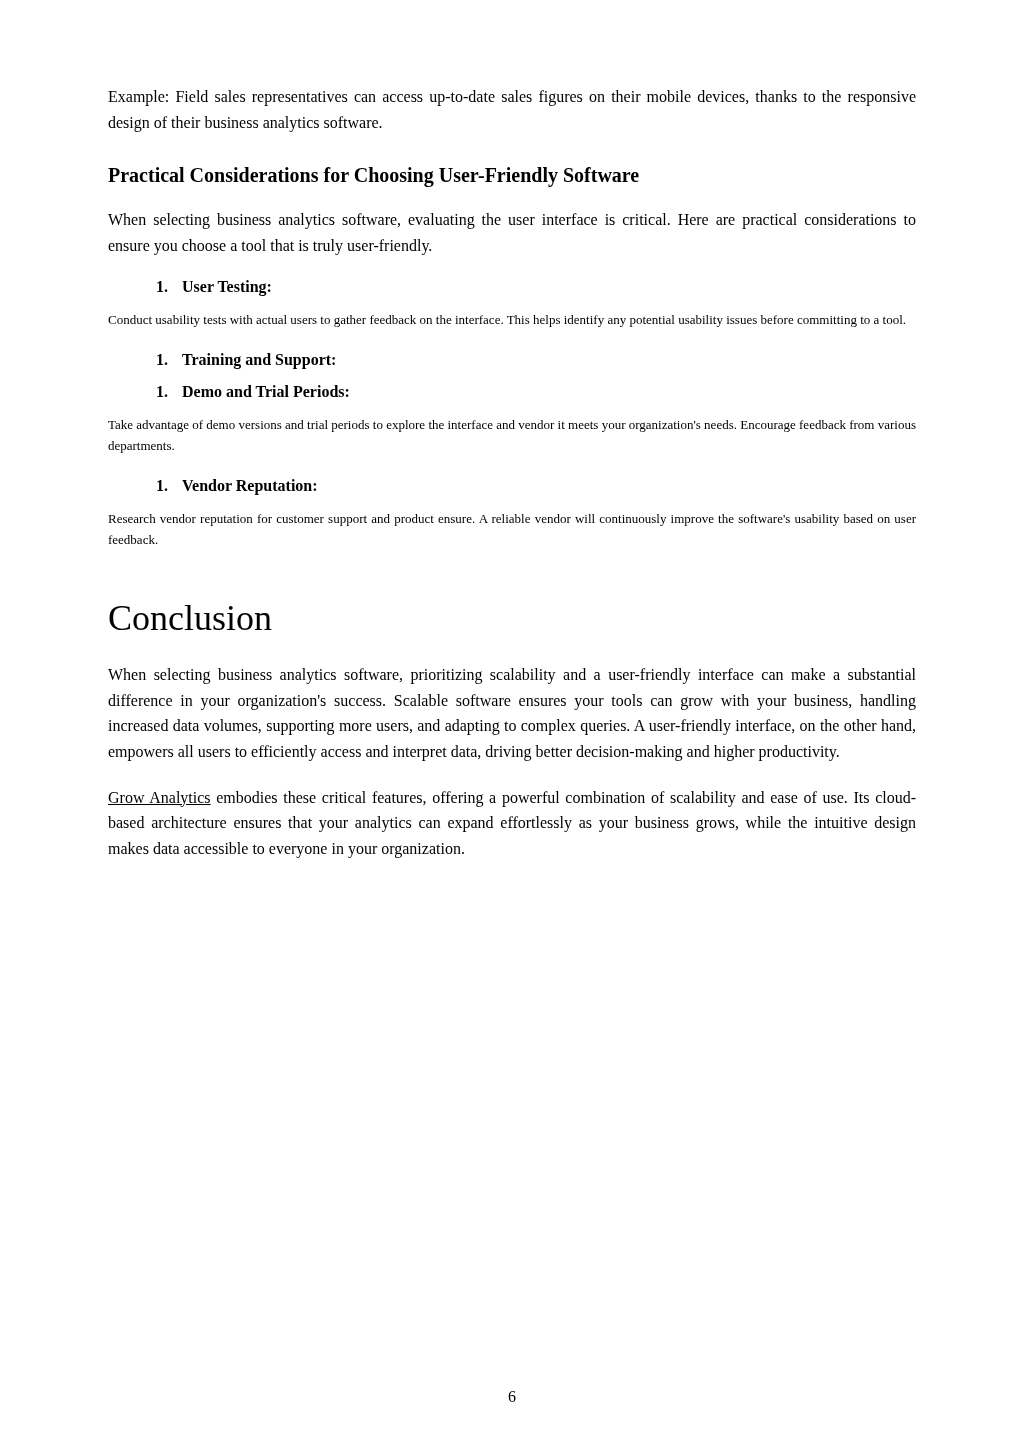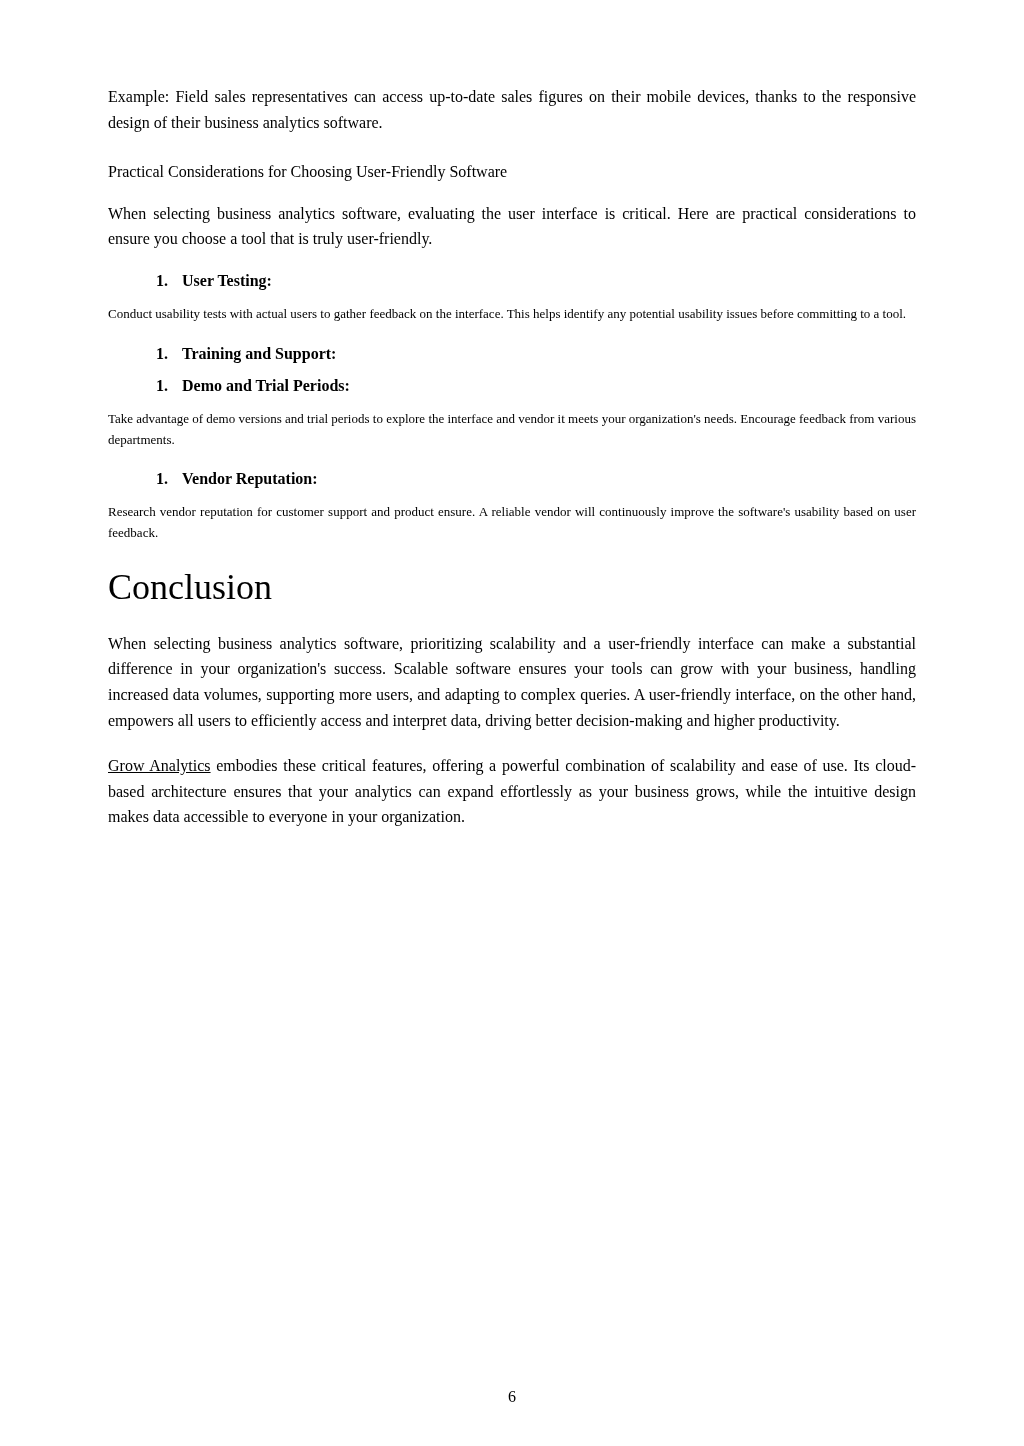--- a/index.html
+++ b/index.html
@@ -25,22 +25,22 @@
     }
 
     .example-paragraph {
       font-size: 16px;
       line-height: 1.6;
       text-align: justify;
       margin-bottom: 24px;
     }
 
     .section-heading-bold {
-      font-size: 16px;
-      font-weight: normal;
+      font-size: 20px;
+      font-weight: bold;
       line-height: 1.6;
       margin-bottom: 16px;
       margin-top: 8px;
     }
 
     .intro-paragraph {
       font-size: 16px;
       line-height: 1.6;
       text-align: justify;
       margin-bottom: 20px;
@@ -70,21 +70,21 @@
       font-size: 13px;
       line-height: 1.6;
       text-align: justify;
       margin-bottom: 20px;
     }
 
     .conclusion-heading {
       font-size: 36px;
       font-weight: normal;
       line-height: 1.3;
-      margin-top: 20px;
+      margin-top: 45px;
       margin-bottom: 20px;
       font-family: Georgia, 'Times New Roman', serif;
     }
 
     .conclusion-paragraph {
       font-size: 16px;
       line-height: 1.6;
       text-align: justify;
       margin-bottom: 20px;
     }

